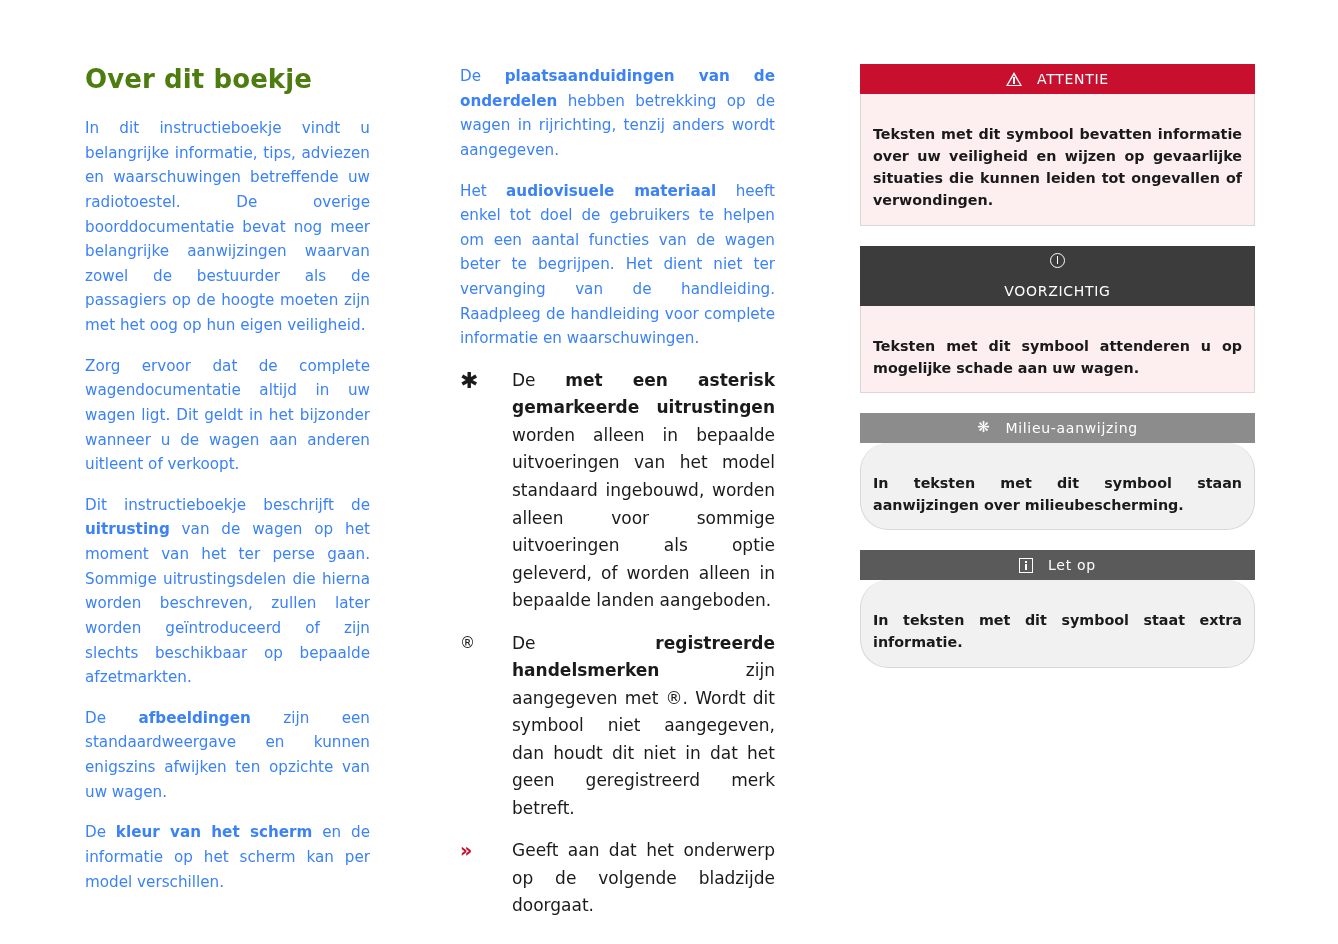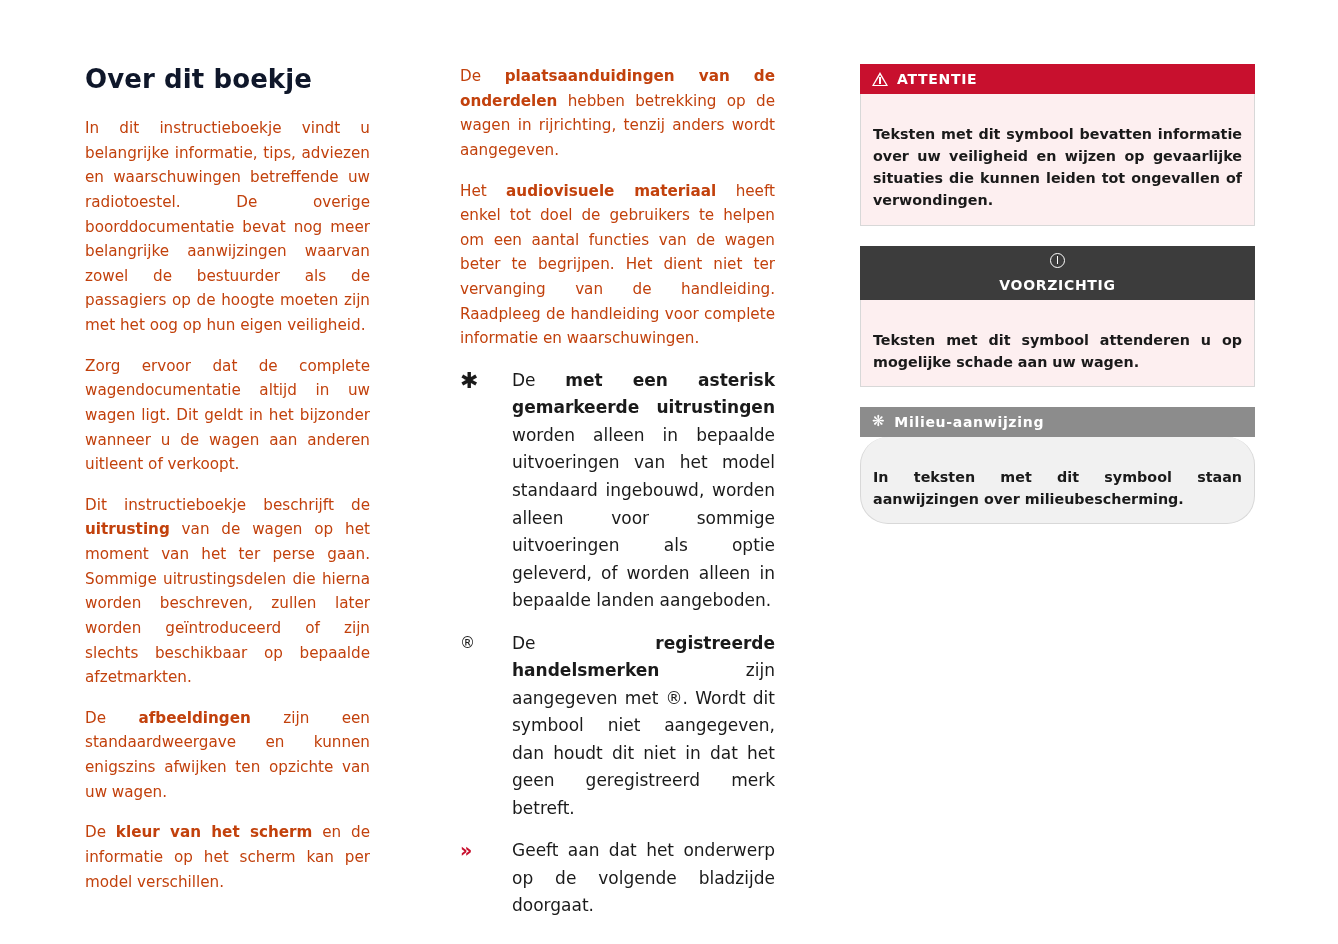--- a/index.html
+++ b/index.html
@@ -31,31 +31,31 @@
     box-sizing: border-box;
   }
   .col-1 { width: 375px; padding-right: 90px; }
   .col-2 { width: 400px; padding-right: 85px; }
   .col-3 { width: 395px; }
 
   h1.title {
     font-family: "DejaVu Sans", sans-serif;
     font-size: 26px;
     font-weight: bold;
-    color: #0f172a;
+    color: #4d7c0f;
     margin: 0 0 22px 0;
     letter-spacing: 0.1px;
   }
 
   p.body {
     font-size: 15.2px;
     line-height: 1.62;
     text-align: justify;
     margin: 0 0 16px 0;
-    color: #c2410c;
+    color: #3b82f6;
   }
   p.body:last-child { margin-bottom: 0; }
   b { font-weight: bold; }
 
   
   .sym-list {
     margin: 0;
     padding: 0;
   }
   .sym-row {
@@ -127,26 +127,27 @@
     border-left: 8px solid #c8102e;
     border-top: 5px solid transparent;
     border-bottom: 5px solid transparent;
   }
 
   
   .note { margin-bottom: 20px; }
   .note-head {
     display: flex;
     align-items: center;
-    gap: 9px;
+    gap: 15px;
     padding: 7px 12px;
     color: #ffffff;
     font-size: 14px;
-    font-weight: bold;
+    font-weight: normal;
     letter-spacing: 0.7px;
+    justify-content: center;
   }
   .note-head.attentie { background: #c8102e; }
   .note-head.voorzichtig { background: #3c3c3c; flex-direction: column; }
   .note-head.milieu { background: #8c8c8c; }
   .note-head.letop { background: #5a5a5a; }
   .note-body {
     border: 1px solid #d8d8d8;
     border-top: none;
     padding: 29px 12px 13px 12px;
     font-size: 14.3px;
@@ -287,16 +288,26 @@
       </div>
 
       <div class="note">
         <div class="note-head milieu">
           <span class="ico ico-flower">❋</span>
           <span>Milieu-aanwijzing</span>
         </div>
         <div class="note-body grey">In teksten met dit symbool staan aanwijzingen over milieubescherming.</div>
       </div>
 
+      <div class="note">
+        <div class="note-head letop">
+          <span class="ico ico-info">
+              <span class="d"></span>
+              <span class="s"></span>
+            </span>
+          <span>Let op</span>
+        </div>
+        <div class="note-body grey">In teksten met dit symbool staat extra informatie.</div>
+      </div>
 
     </div>
   </div>
 </div>
 
 </body></html>

